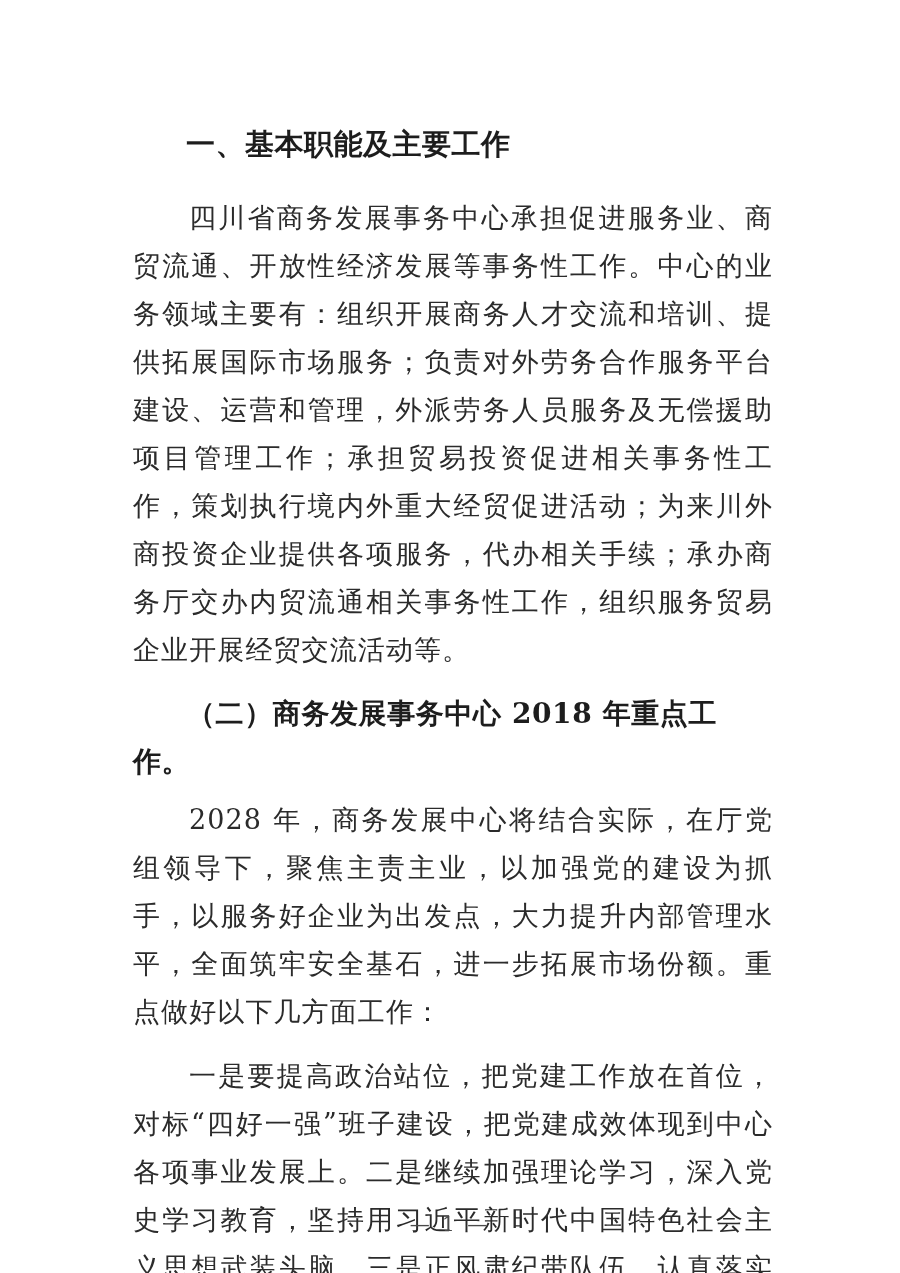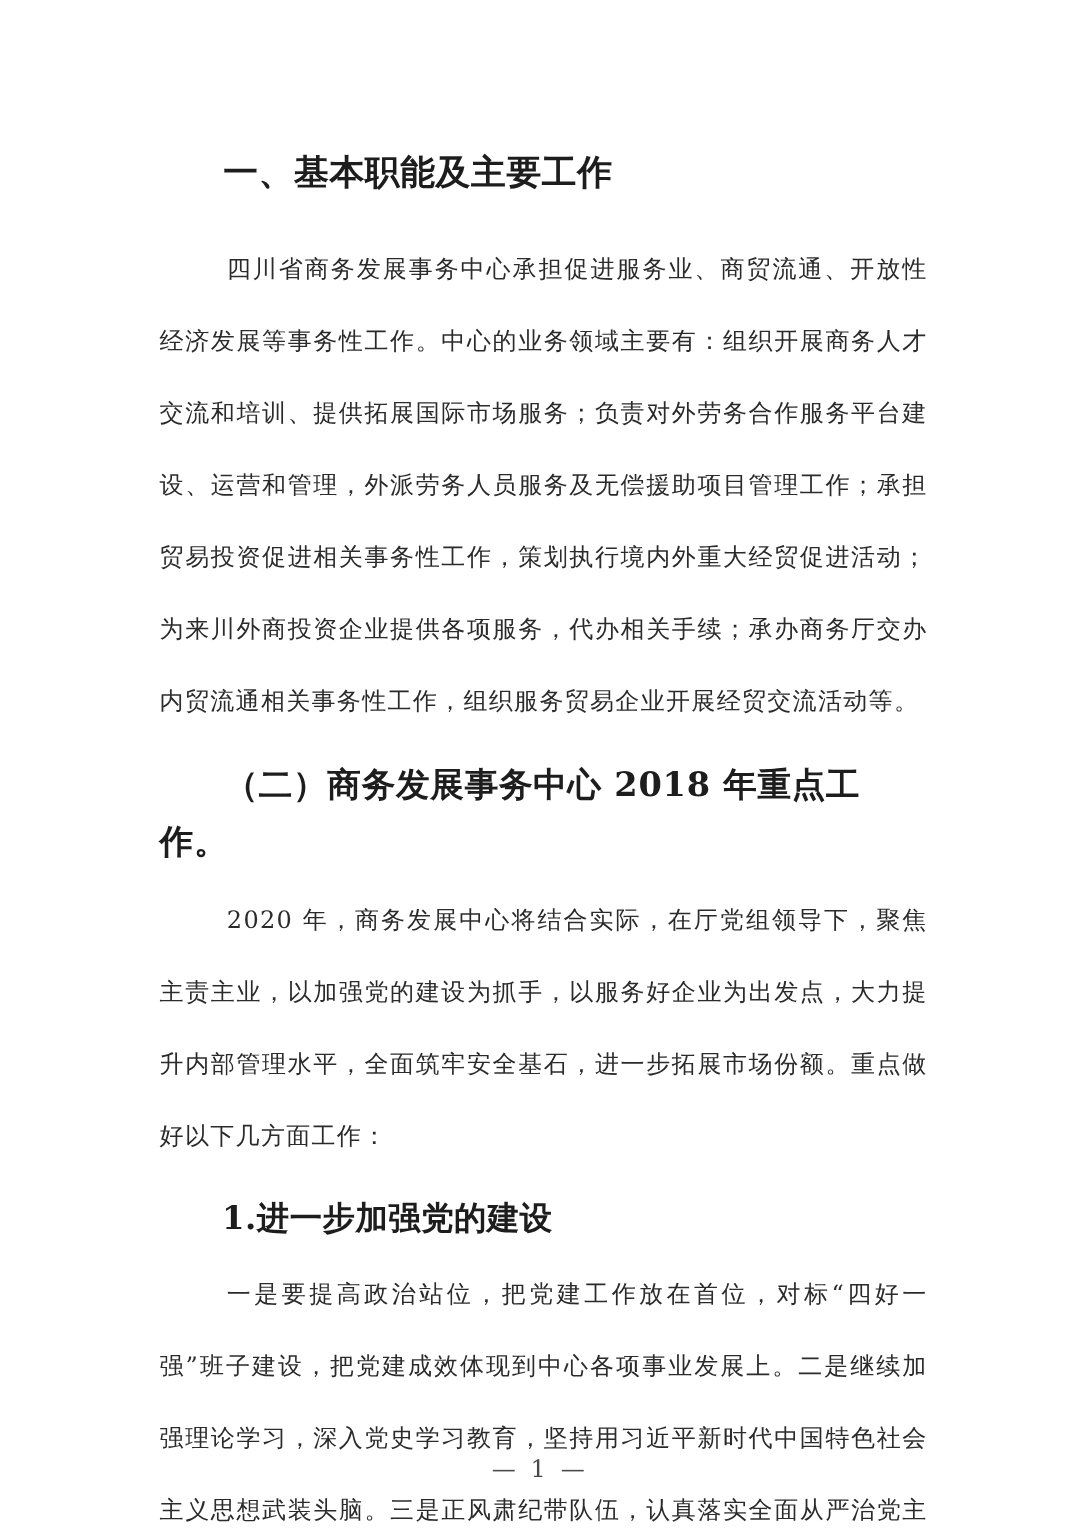--- a/index.html
+++ b/index.html
@@ -68,23 +68,23 @@
     letter-spacing: 0.4px;
     text-indent: 52px;
     color: #1d1d1d;
     margin: 0 0 8px 0;
     white-space: pre-wrap;
   }
 
   
   .para {
     font-family: "DejaVu Serif", "Liberation Serif", serif;
-    font-size: 20px;
+    font-size: 27px;
     font-weight: 400;
-    line-height: 60px;
+    line-height: 48px;
     letter-spacing: 1.1px;
     text-indent: 56px;
     text-align: justify;
     text-justify: inter-character;
     color: #2b2b2b;
     margin: 0 0 6px 0;
     white-space: pre-wrap;
     word-break: break-all;
   }
 
@@ -115,25 +115,24 @@
 
     <div class="gap-lg"></div>
 
 
     <p class="para">四川省商务发展事务中心承担促进服务业、商贸流通、开放性经济发展等事务性工作。中心的业务领域主要有：组织开展商务人才交流和培训、提供拓展国际市场服务；负责对外劳务合作服务平台建设、运营和管理，外派劳务人员服务及无偿援助项目管理工作；承担贸易投资促进相关事务性工作，策划执行境内外重大经贸促进活动；为来川外商投资企业提供各项服务，代办相关手续；承办商务厅交办内贸流通相关事务性工作，组织服务贸易企业开展经贸交流活动等。</p>
 
     <div class="gap-md"></div>
 
     <h2 class="h2">（二）商务发展事务中心 2018 年重点工作。</h2>
 
-    <p class="para">2020 年，商务发展中心将结合实际，在厅党组领导下，聚焦主责主业，以加强党的建设为抓手，以服务好企业为出发点，大力提升内部管理水平，全面筑牢安全基石，进一步拓展市场份额。重点做好以下几方面工作：</p>
+    <p class="para">2028 年，商务发展中心将结合实际，在厅党组领导下，聚焦主责主业，以加强党的建设为抓手，以服务好企业为出发点，大力提升内部管理水平，全面筑牢安全基石，进一步拓展市场份额。重点做好以下几方面工作：</p>
 
     <div class="gap-md"></div>
 
-    <h3 class="h3">1.进一步加强党的建设</h3>
 
     <p class="para">一是要提高政治站位，把党建工作放在首位，对标“四好一强”班子建设，把党建成效体现到中心各项事业发展上。二是继续加强理论学习，深入党史学习教育，坚持用习近平新时代中国特色社会主义思想武装头脑。三是正风肃纪带队伍，认真落实全面从严治党主体责任，层层压紧压实管党治</p>
 
   </div>
 
   <div class="footer">— 1 —</div>
 
 </div>
 
 </body></html>

